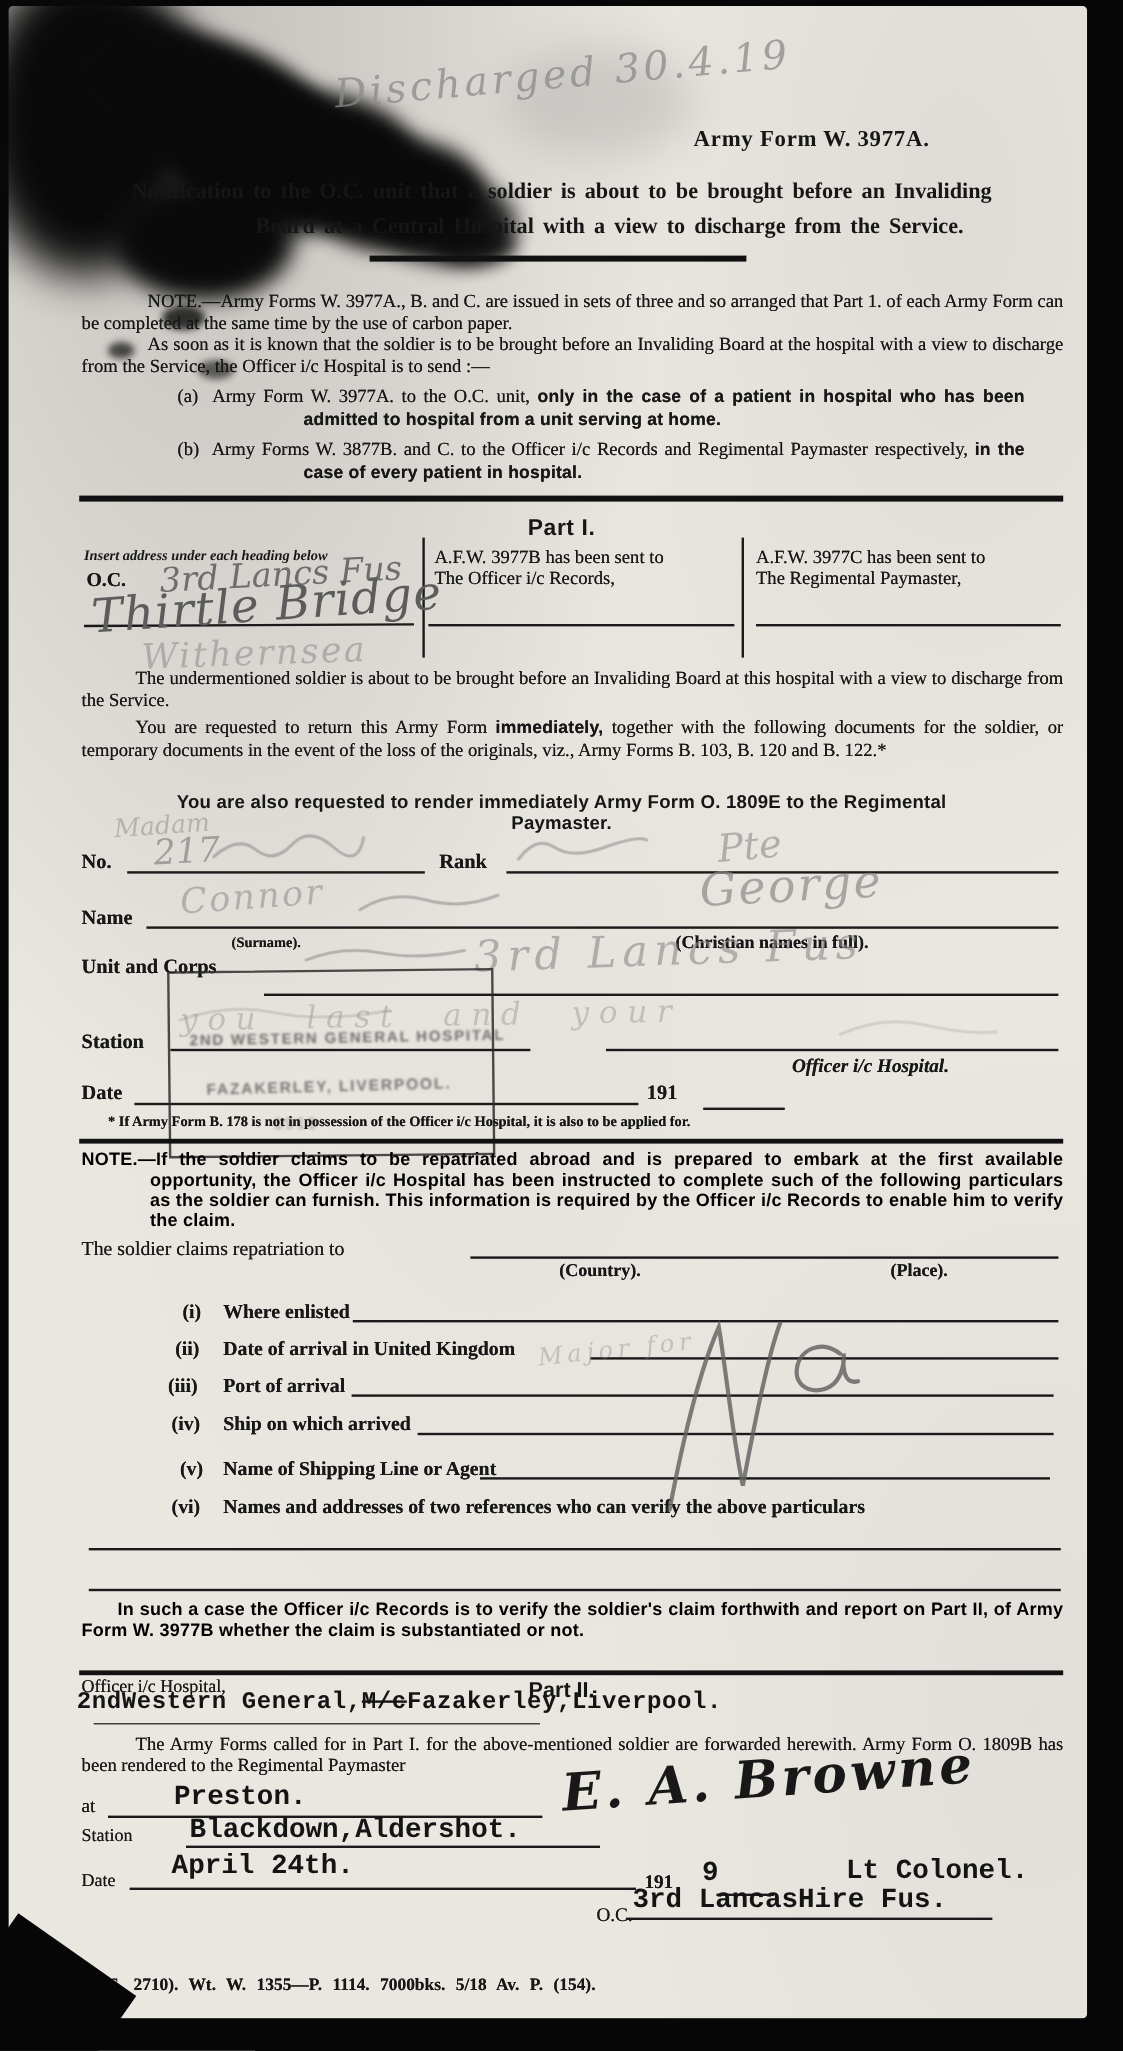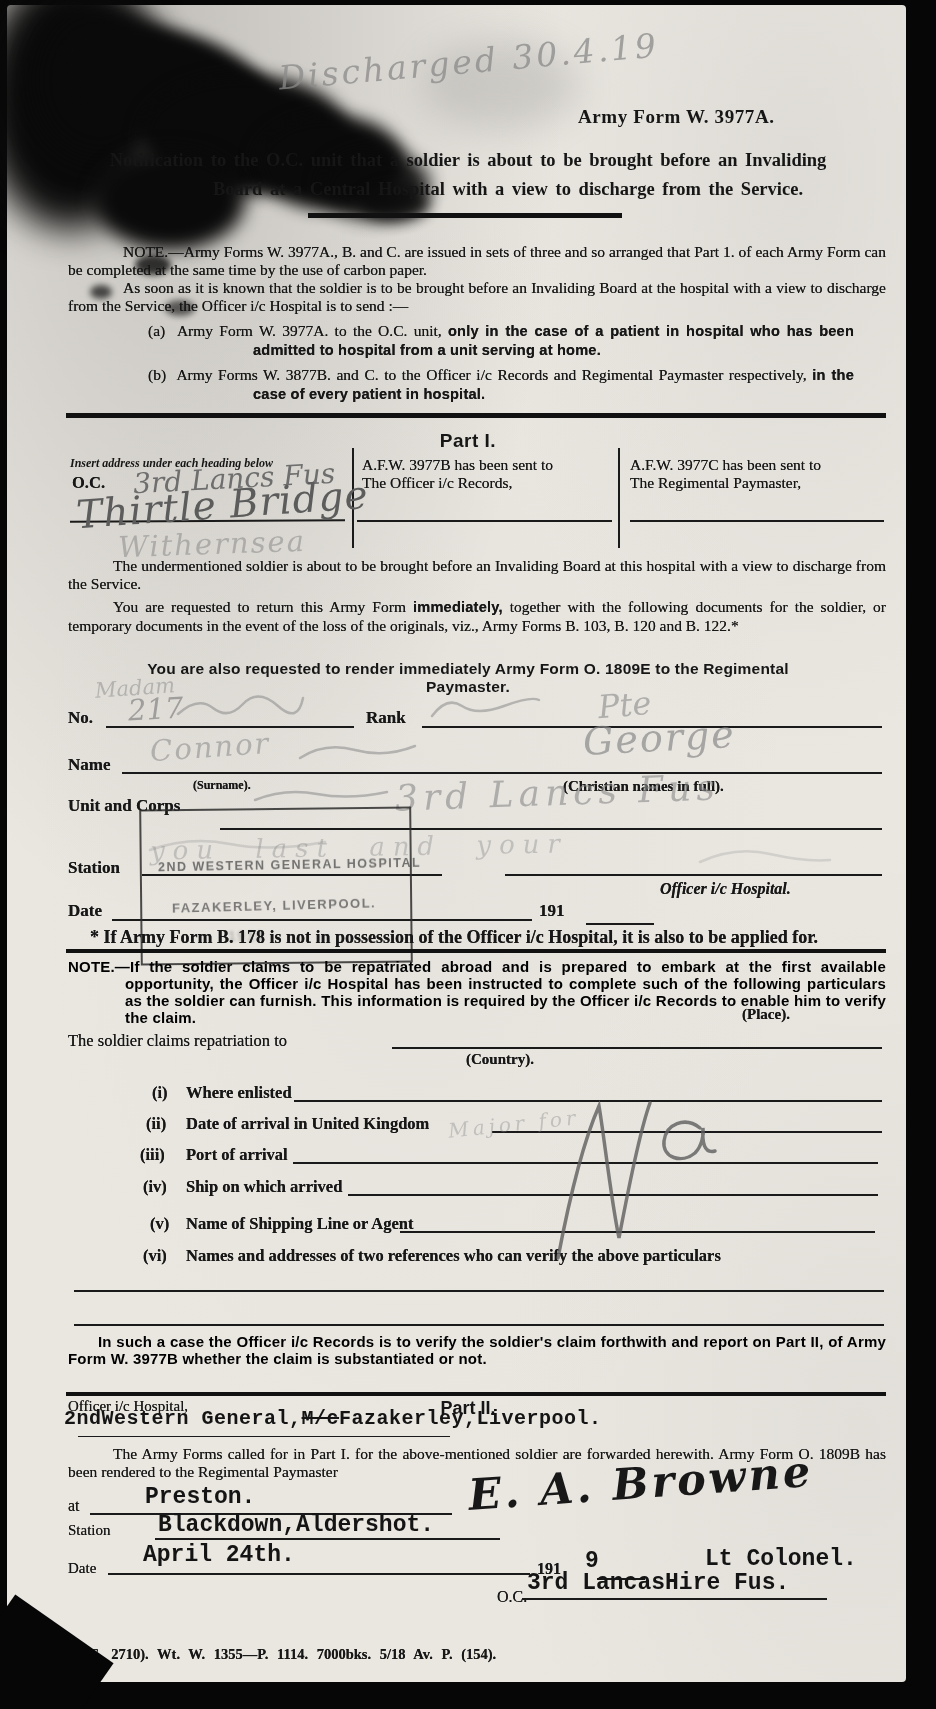--- a/index.html
+++ b/index.html
@@ -135,30 +135,30 @@
 <div class="t ser serb" style="left:68px;top:901px;font-size:17px;">Date</div>
 <div class="ln" style="left:112px;top:919px;width:420px;"></div>
 <div class="t ser" style="left:539px;top:901px;font-size:17px;font-weight:700;">191</div>
 <div class="ln" style="left:586px;top:923px;width:68px;"></div>
 
 <div style="position:absolute;left:140px;top:808px;width:268px;height:152px;border:2.5px solid #2d2d2d;transform:rotate(-.6deg);opacity:.85;"></div>
 <div class="stamp" style="left:158px;top:858px;font-size:12.5px;opacity:.75;transform:rotate(-1deg);">2ND WESTERN GENERAL HOSPITAL</div>
 <div class="stamp" style="left:172px;top:898px;font-size:13px;opacity:.7;transform:rotate(-1.5deg);">FAZAKERLEY, LIVERPOOL.</div>
 <div class="stamp" style="left:228px;top:928px;font-size:14px;opacity:.3;filter:blur(1.4px);">1919</div>
 
-<div class="t ser serb" style="left:90px;top:927px;font-size:18px;">* If Army Form B. 178 is not in possession of the Officer i/c Hospital, it is also to be applied for.</div>
+<div class="t ser serb" style="left:90px;top:927px;font-size:12px;">* If Army Form B. 178 is not in possession of the Officer i/c Hospital, it is also to be applied for.</div>
 
 <div class="rule" style="left:66px;top:949px;width:820px;height:4px;"></div>
 
 <div class="para g" style="left:68px;top:958px;width:818px;padding-left:57px;text-indent:-57px;box-sizing:border-box;line-height:17px;font-size:15px;">NOTE.—If the soldier claims to be repatriated abroad and is prepared to embark at the first available opportunity, the Officer i/c Hospital has been instructed to complete such of the following particulars as the soldier can furnish.  This information is required by the Officer i/c Records to enable him to verify the claim.</div>
 
 <div class="t ser" style="left:68px;top:1031px;font-size:16.5px;">The soldier claims repatriation to</div>
 <div class="ln" style="left:392px;top:1047px;width:490px;"></div>
 <div class="t ser serb" style="left:466px;top:1051px;font-size:15px;">(Country).</div>
-<div class="t ser serb" style="left:742px;top:1006px;font-size:15px;">(Place).</div>
+<div class="t ser serb" style="left:742px;top:1051px;font-size:15px;">(Place).</div>
 
 <div class="t ser" style="left:152px;top:1083px;font-size:16.5px;font-weight:700;">(i)</div>
 <div class="t ser" style="left:186px;top:1083px;font-size:16.5px;font-weight:700;">Where enlisted</div>
 <div class="ln" style="left:294px;top:1100px;width:588px;"></div>
 
 <div class="t ser" style="left:146px;top:1114px;font-size:16.5px;font-weight:700;">(ii)</div>
 <div class="t ser" style="left:186px;top:1114px;font-size:16.5px;font-weight:700;">Date of arrival in United Kingdom</div>
 <div class="ln" style="left:492px;top:1131px;width:390px;"></div>
 
 <div class="t ser" style="left:140px;top:1145px;font-size:16.5px;font-weight:700;">(iii)</div>

